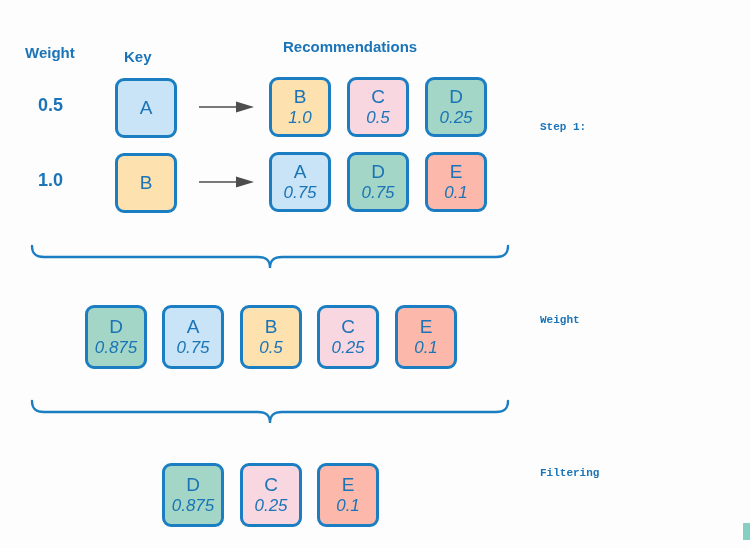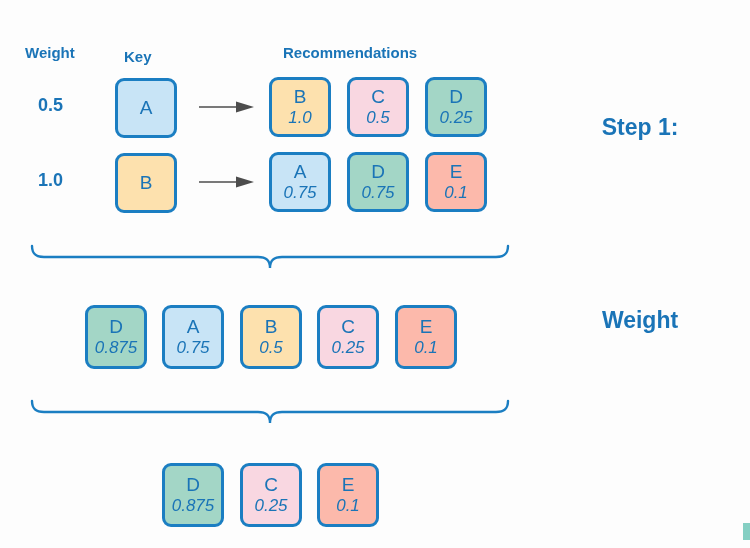--- a/index.html
+++ b/index.html
@@ -24,32 +24,32 @@
   .box .box-label{
     color:var(--blue-text);font-size:19px;line-height:22px;font-weight:400;
   }
   .box .box-score{
     color:var(--blue-text);font-size:17px;line-height:20px;font-style:italic;
   }
   .keybox{justify-content:center;}
   .keybox .box-label{font-size:19px;}
   .tall{height:58px;}
   .steplabel{
-    position:absolute;width:200px;text-align:center;color:var(--blue-text);
-    font-size:23px;font-weight:600;line-height:23px;
+    position:absolute;width:200px;text-align:left;color:var(--blue-text);
+    font-size:11px;font-weight:600;line-height:23px;font-family:Liberation Mono, monospace;
   }
   .brace-svg,.arrow-svg{position:absolute;display:block;}
   .corner-mark{position:absolute;right:0;bottom:8px;width:7px;height:17px;}
 </style>
 </head>
 <body style="--blue-text: #1a74b7; --blue-border: #1b7ec2;">
 
 <div class="hdr" style="left:25px;top:44px">Weight</div>
 <div class="hdr" style="left:124px;top:48px">Key</div>
-<div class="hdr" style="left:283px;top:44px">Recommendations</div>
+<div class="hdr" style="left:283px;top:38px">Recommendations</div>
 
 <div class="wval" style="left:38px;top:95px">0.5</div>
 <div class="box keybox" style="left: 115px; top: 78px; background: rgb(200, 228, 246);">
   <div class="box-label">A</div>
 </div>
 <svg class="arrow-svg" style="left:199px;top:100px" width="56" height="14" viewBox="0 0 56 14">
   <line x1="0" y1="7" x2="40" y2="7" stroke="#4d4d4d" stroke-width="1.6"></line>
   <polygon points="37,1.5 55,7 37,12.5" fill="#4d4d4d"></polygon>
 </svg>
 <div class="box" style="left: 269px; top: 77px; background: rgb(253, 225, 174);">
@@ -130,15 +130,16 @@
 <div class="box tall" style="left: 240px; top: 463px; background: rgb(249, 215, 225);">
   <div class="box-label">C</div>
   <div class="box-score">0.25</div>
 </div>
 <div class="box tall" style="left: 317px; top: 463px; background: rgb(252, 185, 171);">
   <div class="box-label">E</div>
   <div class="box-score">0.1</div>
 </div>
 
 <div class="steplabel" style="left:540px;top:462px">
+  <div>Filtering</div>
 </div>
 
 <div class="corner-mark" style="background: rgb(133, 207, 195);"></div>
 
 </body></html>

